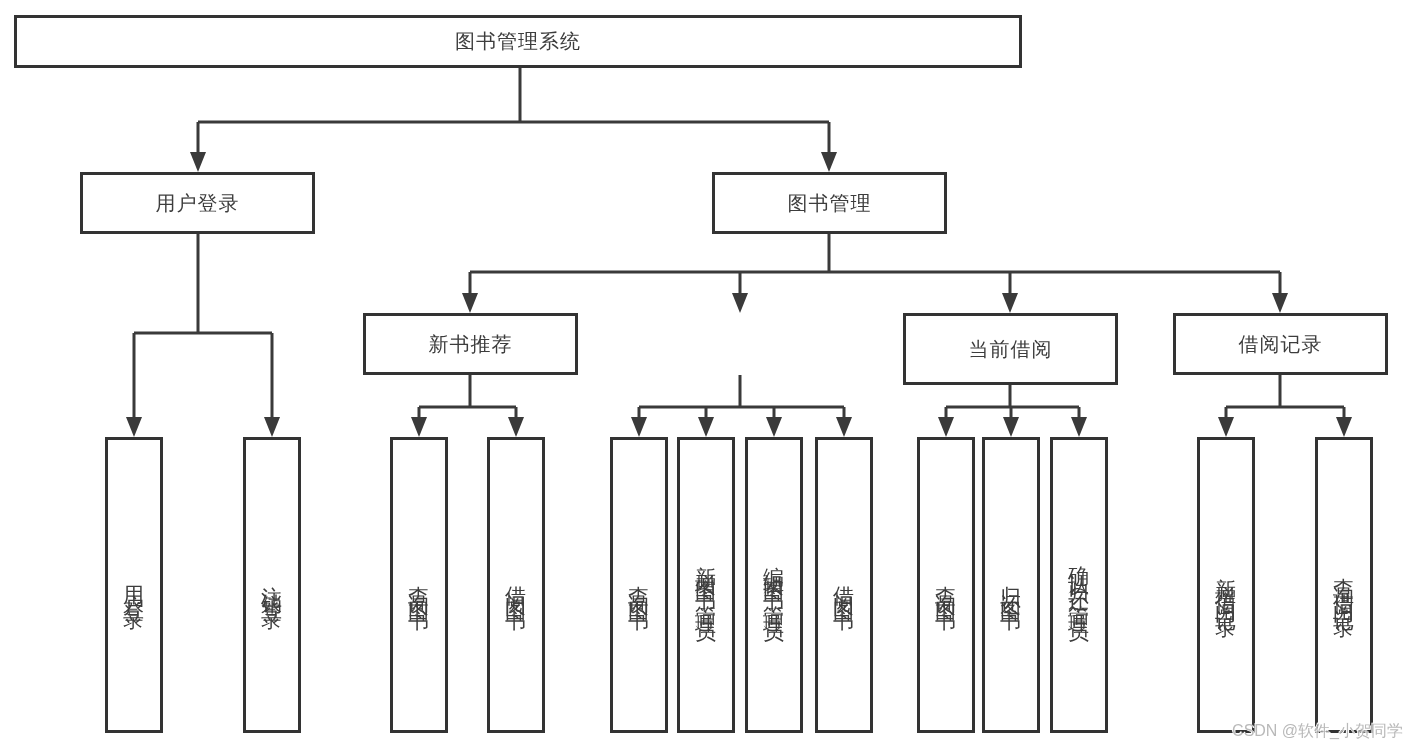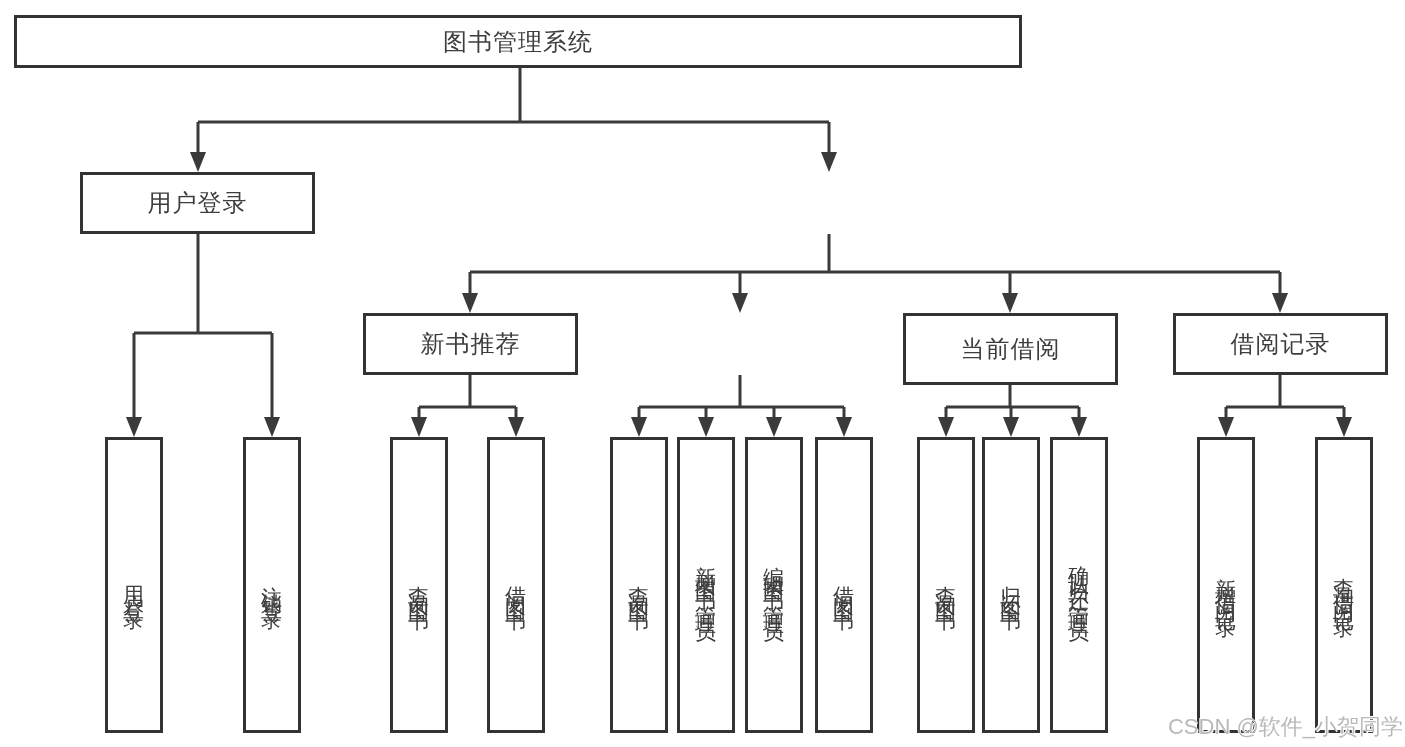--- a/index.html
+++ b/index.html
@@ -20,34 +20,34 @@
   .node {
     position: absolute;
     background: #ffffff;
     border: 3px solid #333333;
     box-sizing: border-box;
     display: flex;
     align-items: center;
     justify-content: center;
     color: #3d3d3d;
   }
-  .node.h { font-size: 24px; letter-spacing: 1px; white-space: nowrap; }
+  .node.h { font-size: 20px; letter-spacing: 1px; white-space: nowrap; }
   .node.root { border-width: 3px; }
   .node.v { width: 58px; top: 437px; height: 296px; }
   .node.v .vtext {
     writing-mode: vertical-rl;
     letter-spacing: 8px;
     font-size: 21px;
     line-height: 1;
   }
   #watermark {
     position: absolute;
     right: 2px;
     bottom: 5px;
-    font-size: 22px;
+    font-size: 16px;
     color: #b9b9b9;
     text-shadow: 1px 1px 0 #ffffff, -1px -1px 0 #ffffff;
     white-space: nowrap;
   }
 </style>
 </head>
 <body>
 
 <div id="canvas">
 
@@ -83,20 +83,23 @@
       <polygon points="1336,417 1352,417 1344,437"></polygon>
     </g>
   </svg>
 
   <div class="node h root" style="left:14px; top:15px; width:1008px; height:53px;">
     <span>图书管理系统</span>
   </div>
 
   <div class="node h" style="left:80px; top:172px; width:235px; height:62px;">
     <span>用户登录</span>
+  </div>
+  <div class="node h" style="left:712px; top:172px; width:235px; height:62px;">
+    <span>图书管理</span>
   </div>
 
   <div class="node h" style="left:363px; top:313px; width:215px; height:62px;justify-content:center;">
     <span>新书推荐</span>
   </div>
   <div class="node h" style="left:903px; top:313px; width:215px; height:72px;">
     <span>当前借阅</span>
   </div>
   <div class="node h" style="left:1173px; top:313px; width:215px; height:62px;">
     <span>借阅记录</span>

